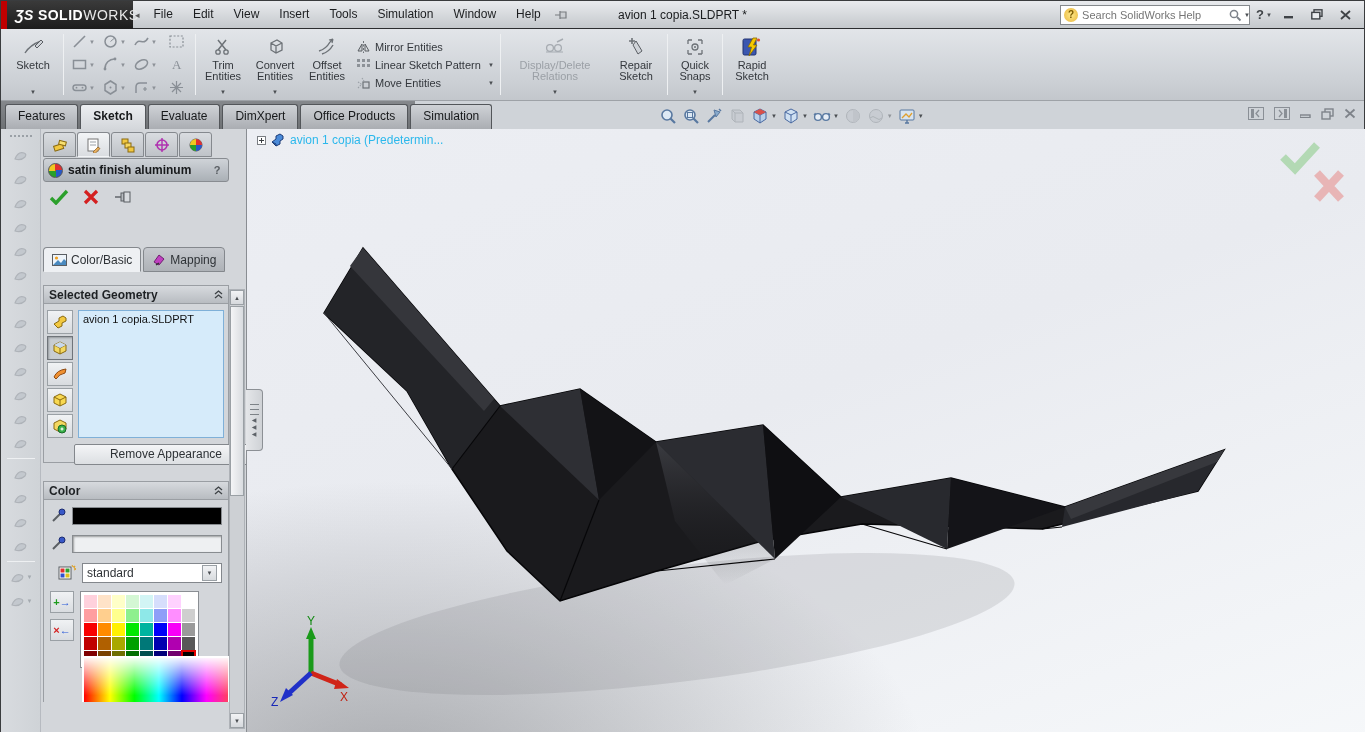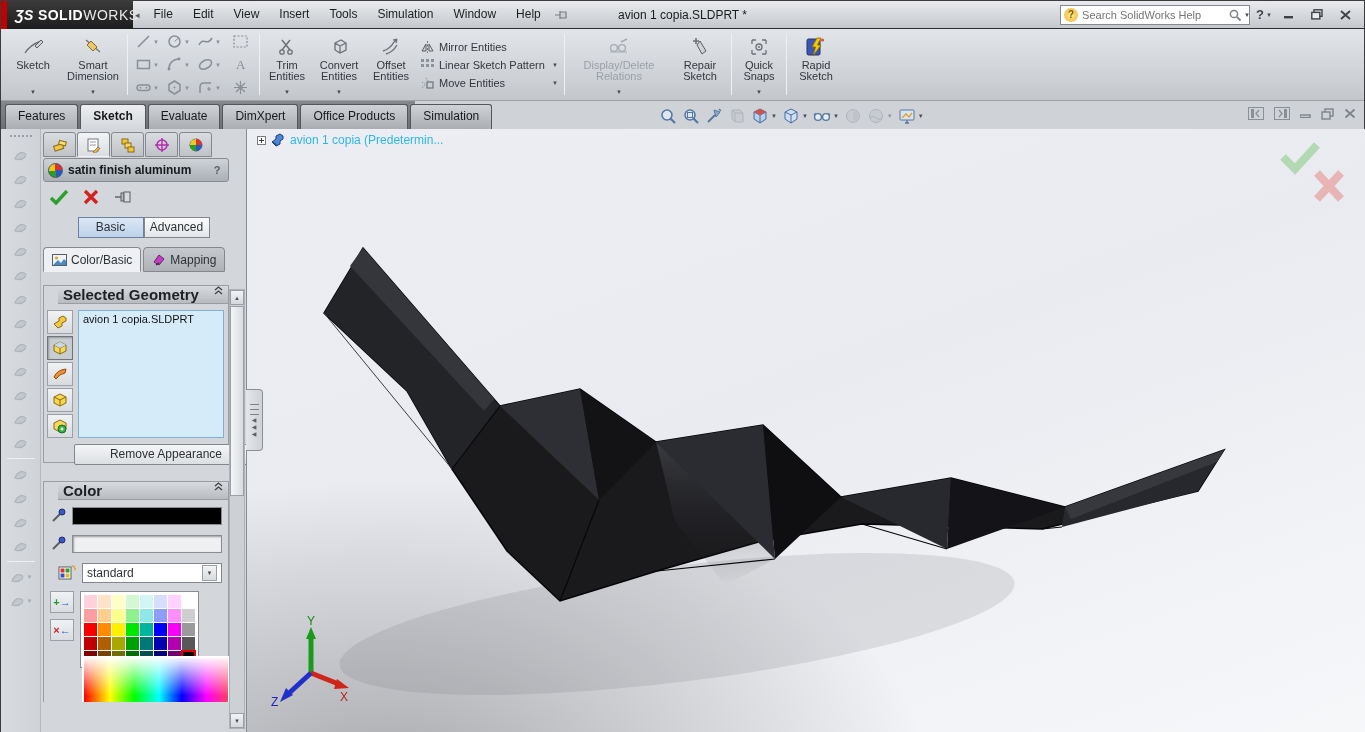--- a/index.html
+++ b/index.html
@@ -78,21 +78,21 @@
   .okrow { position:absolute; left:8px; top:60px; display:flex; align-items:center; gap:14px; }
   .modes { position:absolute; left:0; top:88px; width:205px; display:flex; justify-content:center; }
   .modebtn { width:66px; height:21px; font-size:12px; text-align:center; line-height:19px; border:1px solid #83878c; background:linear-gradient(#fbfcfd,#e3e6e9); }
   .modebtn.sel { background:linear-gradient(#dbe7f5,#bdd2ea); border-color:#6a82a0; }
   .subtabs { position:absolute; left:2px; top:118px; display:flex; height:25px; }
   .stab { display:flex; align-items:center; gap:4px; padding:0 8px; border:1px solid #84888d; border-radius:4px 4px 0 0;
     background:linear-gradient(#c6c9ce,#aeb2b7); font-size:12px; margin-right:2px; }
   .stab.active { background:#eef0f3; font-weight:normal; border-bottom-color:#eef0f3; }
   .group { position:absolute; left:2px; width:186px; border:1px solid #9a9ea3; background:#d3d6da; }
   .group-hd { height:18px; background:linear-gradient(#d7dade,#b8bcc1); border-bottom:1px solid #9a9ea3;
-    display:flex; align-items:flex-start; padding:0 5px; font-weight:bold; font-size:15px; color:#1e2124;margin-left:14px; }
+    display:flex; align-items:center; padding:0 5px; font-weight:bold; font-size:12px; color:#1e2124; }
   .group-hd .chev { margin-left:auto; }
   .selgeo-body { position:relative; height:158px; }
   .selgeo-btns { position:absolute; left:3px; top:6px; display:flex; flex-direction:column; gap:2px; }
   .sgbtn { width:26px; height:24px; border:1px solid #9aa0a5; background:linear-gradient(#f0f2f4,#d8dbdf); display:flex; align-items:center; justify-content:center; }
   .sgbtn.pressed { background:#c8cdd2; border-color:#6f747a; box-shadow:inset 1px 1px 2px rgba(0,0,0,.25); }
   .selgeo-list { position:absolute; left:34px; top:6px; width:146px; height:128px; background:#d6ebfa; border:1px solid #7fb0d8; padding:2px 4px; font-size:11px; color:#111; }
   .rmv { position:absolute; left:30px; top:140px; width:184px; height:21px; border:1px solid #83878c; border-radius:2px;
     background:linear-gradient(#f4f5f7,#dcdfe2); font-size:12px; text-align:center; line-height:19px; }
   .colrow { display:flex; align-items:center; gap:6px; margin:7px 6px 0 6px; }
   .swatch { flex:1; height:18px; border:1px solid #888c90; box-shadow:inset 1px 1px 2px rgba(0,0,0,.35); }
@@ -200,30 +200,20 @@
     <div class="bigbtn">
       <span class="bicon">
           <svg class="ic" width="22" height="20" viewBox="0 0 22 20">
             <path d="M3 16 Q8 8 19 4" fill="none" stroke="#6d7277" stroke-width="1.4"></path>
             <path d="M13 9 L19 3 L21 5 L15 11 Z" fill="#cfd3d8" stroke="#5a5e63"></path>
           </svg>
         </span>
       <span class="blabel">Sketch</span>
       <span class="bdd dd">▼</span>
     </div>
-    <div class="bigbtn" style="width:64px">
-      <span class="bicon">
-          <svg class="ic" width="22" height="20" viewBox="0 0 22 20">
-            <path d="M4 3 L18 15" stroke="#6d7277" stroke-width="1.2"></path>
-            <path d="M9 4 L15 10 L11 14 L5 8 Z" fill="#e8c86a" stroke="#8a6a20"></path>
-          </svg>
-        </span>
-      <span class="blabel">Smart Dimension</span>
-      <span class="bdd dd">▼</span>
-    </div>
     <div class="rsep"></div>
     <div class="entity-grid" id="entitygrid">
         <div class="ecell">
           <svg class="ic" width="17" height="17" viewBox="0 0 17 17">
             <line x1="3" y1="14" x2="14" y2="3" stroke="#898f96" stroke-width="1.6"></line>
           </svg>
           <span class="dd" style="color:#8d9298;">▼</span>
         </div>
         <div class="ecell">
           <svg class="ic" width="17" height="17" viewBox="0 0 17 17">
@@ -680,24 +670,20 @@
         </span>
       <span>
           <svg class="ic" width="20" height="14" viewBox="0 0 20 14">
             <path d="M2 7 h6" stroke="#5a5e63" stroke-width="1.4"></path>
             <rect x="8" y="3" width="3" height="8" fill="#b8bcc1" stroke="#5a5e63"></rect>
             <rect x="11" y="2" width="6" height="10" fill="#d8dbdf" stroke="#5a5e63"></rect>
           </svg>
         </span>
     </div>
 
-    <div class="modes">
-      <div class="modebtn sel">Basic</div>
-      <div class="modebtn">Advanced</div>
-    </div>
 
     <div class="subtabs">
       <div class="stab active">
         <svg class="ic" width="15" height="12" viewBox="0 0 15 12">
             <rect x="0.5" y="0.5" width="14" height="11" fill="#eef4fa" stroke="#5a5e63"></rect>
             <circle cx="4.5" cy="4" r="1.6" fill="#f0a020"></circle>
             <path d="M1 11 L6 6 L9 9 L12 5 L14 7 L14 11 Z" fill="#4a8ac0"></path>
           </svg>
         <span>Color/Basic</span>
       </div>

